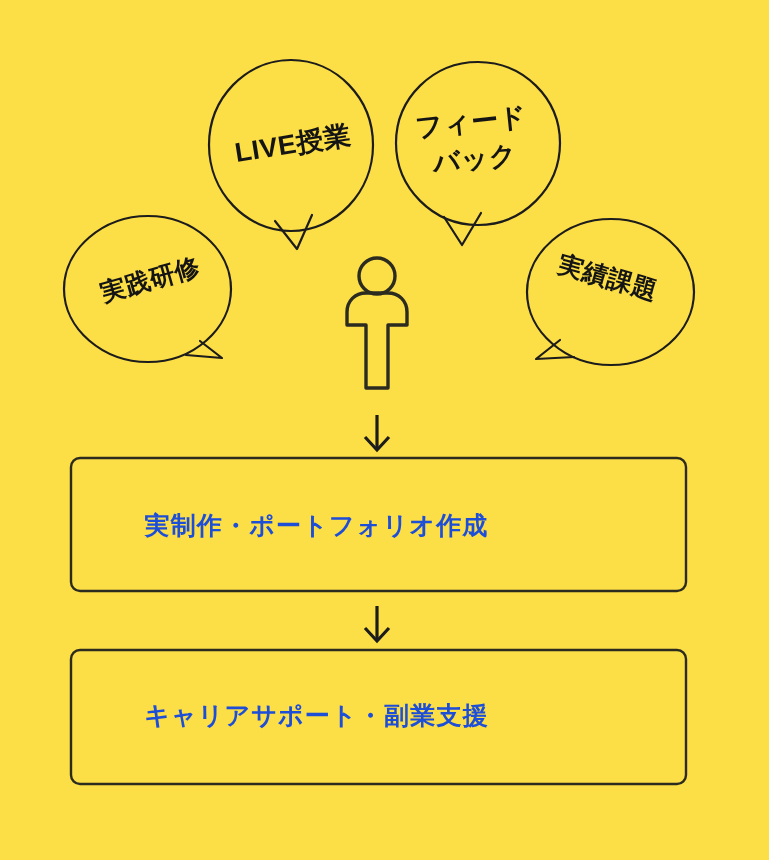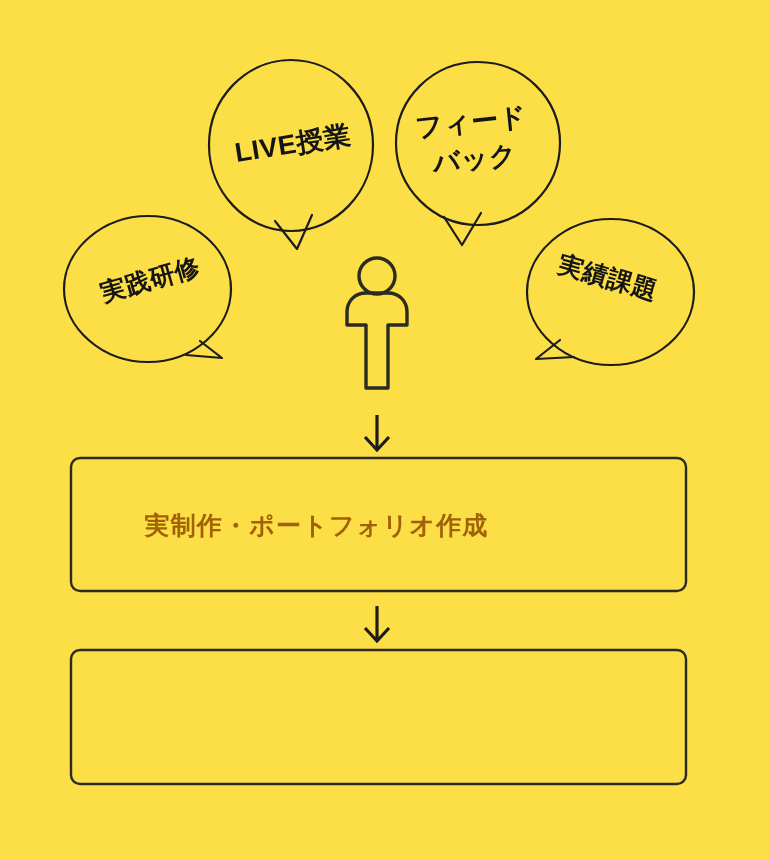--- a/index.html
+++ b/index.html
@@ -90,21 +90,21 @@
     top: 262px;
     width: 150px;
     font-size: 25px;
     transform: rotate(16deg);
   }
   .box-label {
     position: absolute;
     left: 71px;
     width: 491px;
     text-align: center;
-    color: #a16207;
+    color: #1d4ed8;
     font-weight: bold;
     font-size: 25px;
     letter-spacing: 1.2px;
     white-space: nowrap;
     user-select: none;
   }
   #box-label-1 { top: 509px; }
   #box-label-2 { top: 699px; }
 </style>
 </head>
@@ -207,14 +207,15 @@
 
   <div class="bubble-label" id="label-feedback">
     <div>フィード</div>
     <div>バック</div>
   </div>
 
   <div class="bubble-label" id="label-jisseki">実績課題</div>
 
   <div class="box-label" id="box-label-1">実制作・ポートフォリオ作成</div>
 
+  <div class="box-label" id="box-label-2">キャリアサポート・副業支援</div>
 
 </div>
 
 </body></html>

